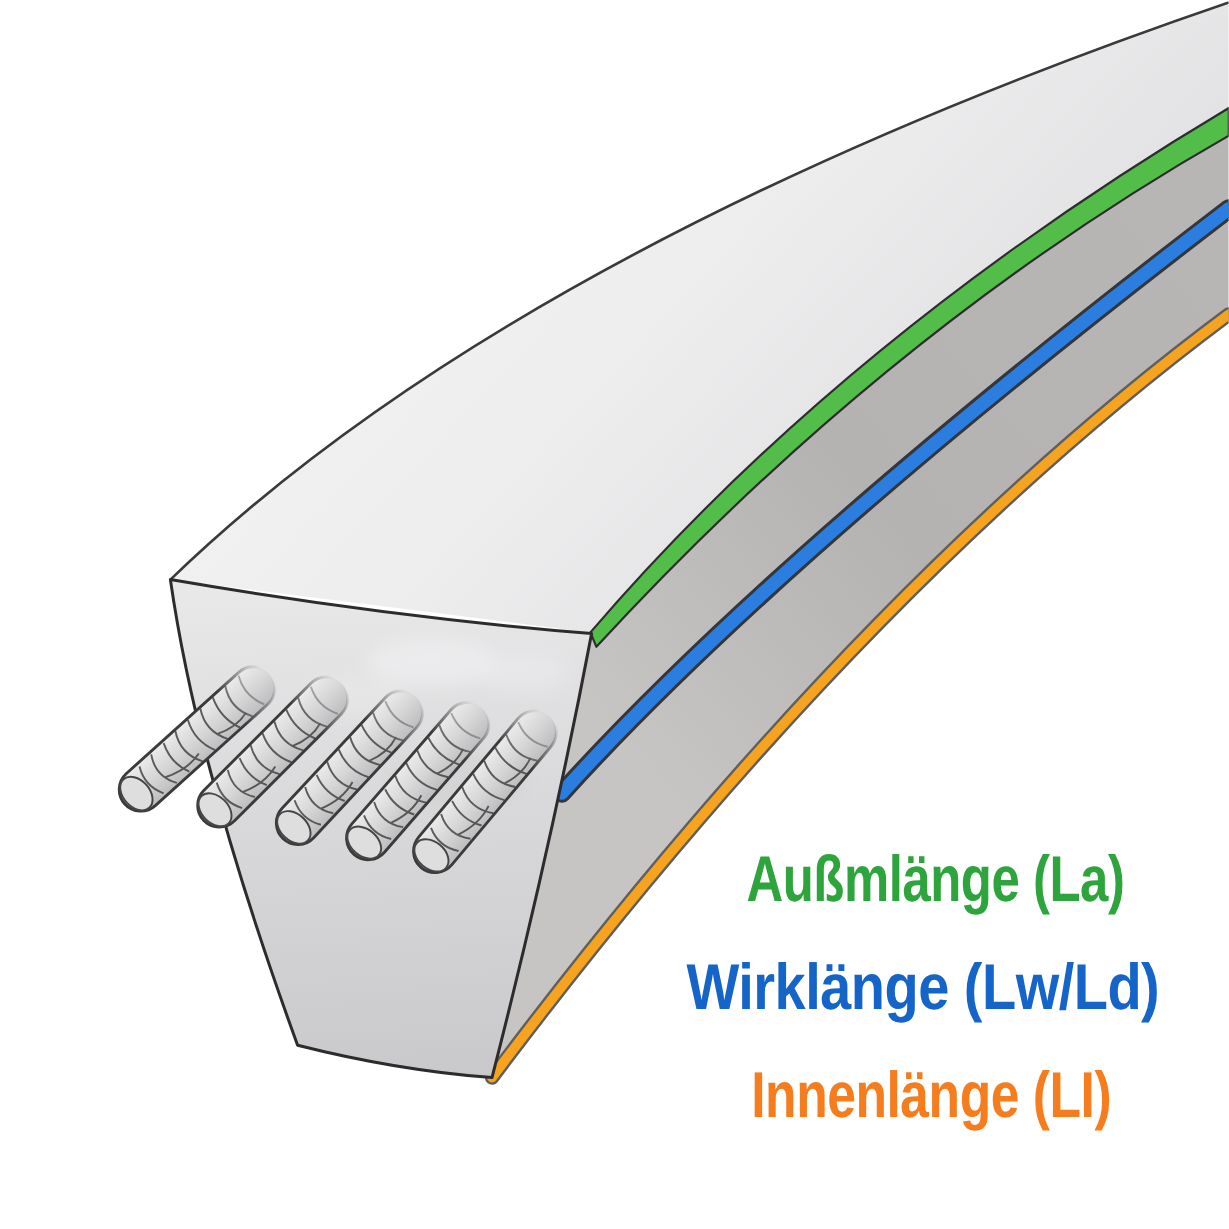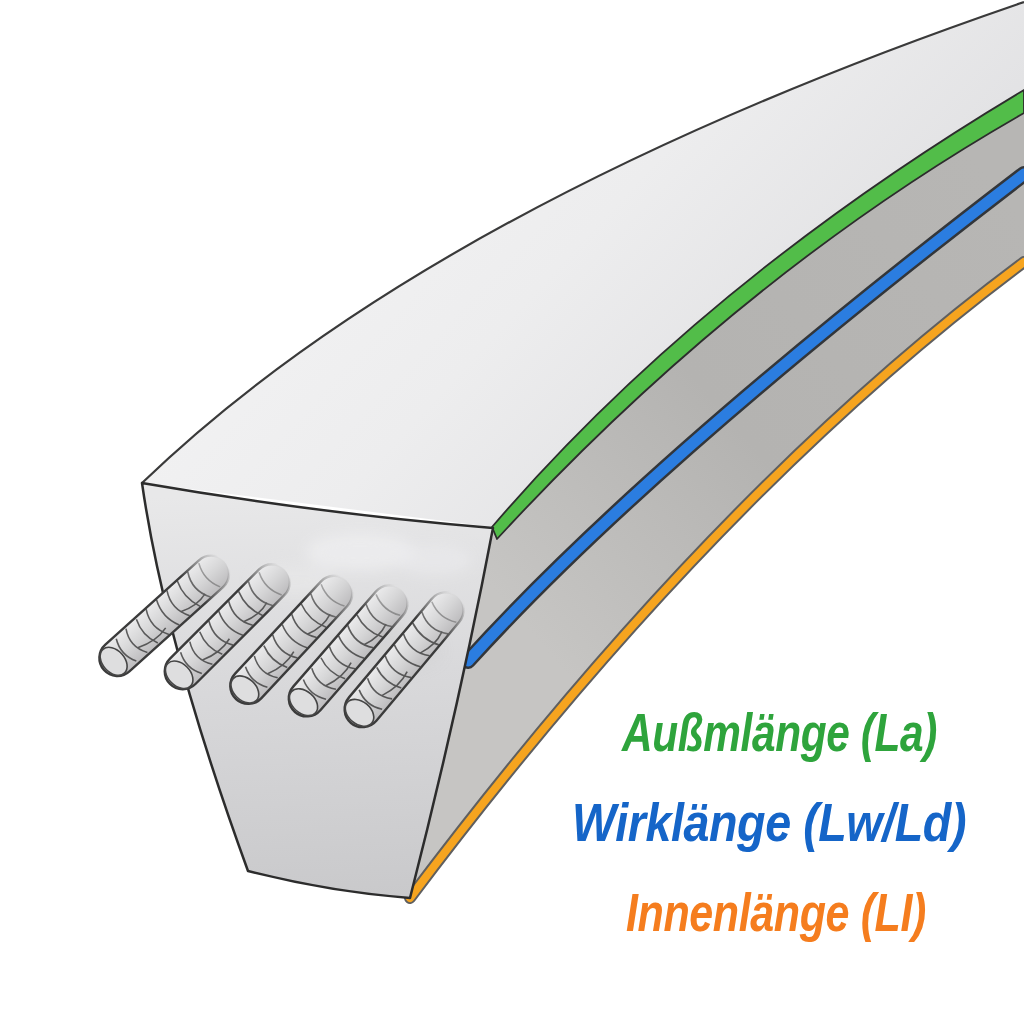--- a/index.html
+++ b/index.html
@@ -2,21 +2,20 @@
 <html style="--background: #ffffff; --outer-text: #2ea43c; --effective-text: #1565c8; --inner-text: #f57d1e; --outer-line: #52bd49; --effective-line: #2b7de0; --inner-line: #f6a41f; --belt-top: #ededee; --belt-side: #b4b3b1; --belt-face: #d9d9db; --cord: #d6d6d7; --edge-outline: #3a3a3a;"><head>
 <meta charset="utf-8">
 <style>
   html,body{margin:0;padding:0;background:#fff;}
   .stage{
     position:relative;
     width:1024px;height:1024px;
     background:var(--background,#fff);
     overflow:hidden;
     font-family:"Liberation Sans", sans-serif;
-    font-style:italic;
   }
   svg.scene{position:absolute;left:0;top:0;width:1024px;height:1024px;display:block;}
   text.len-label{
     font-family:"Liberation Sans", sans-serif;
     font-weight:700;
     font-size:54px;
     letter-spacing:-0.5px;
   }
 </style>
 </head>

